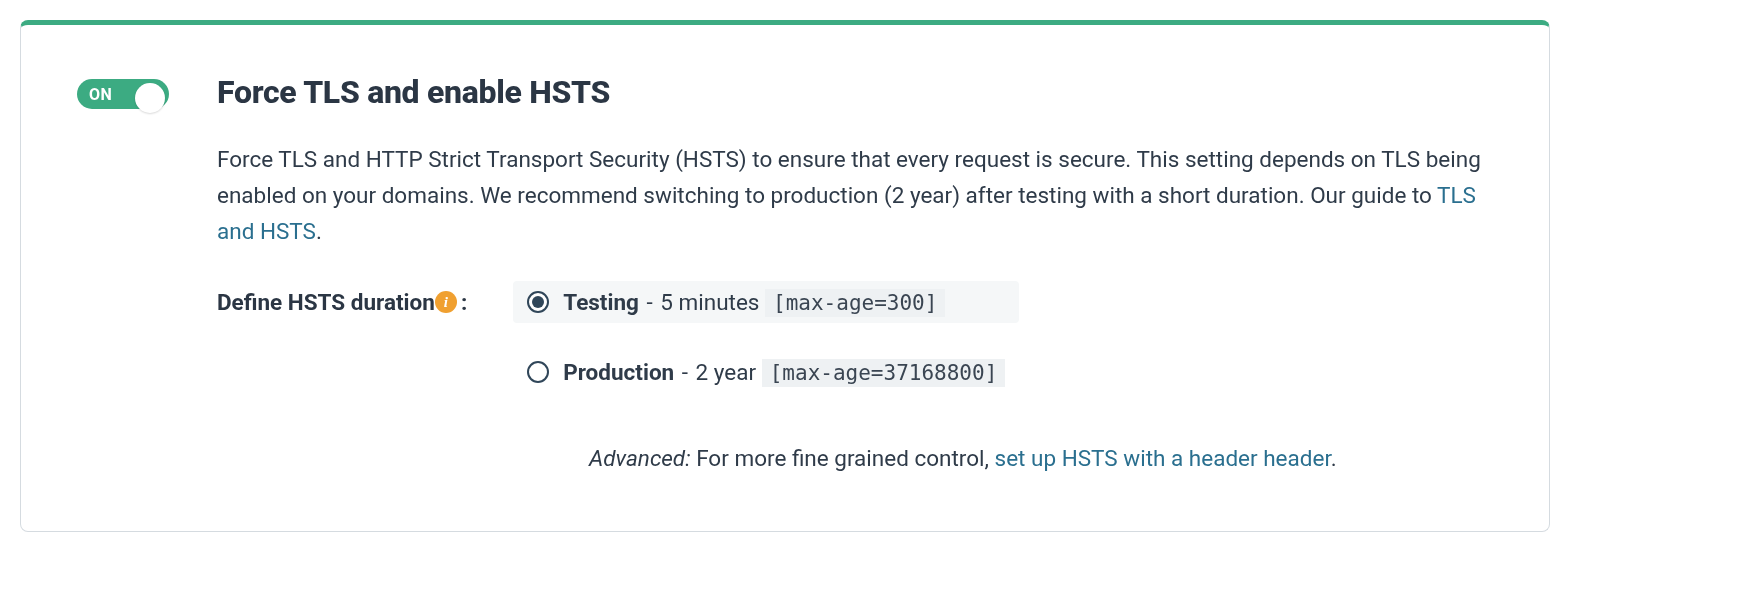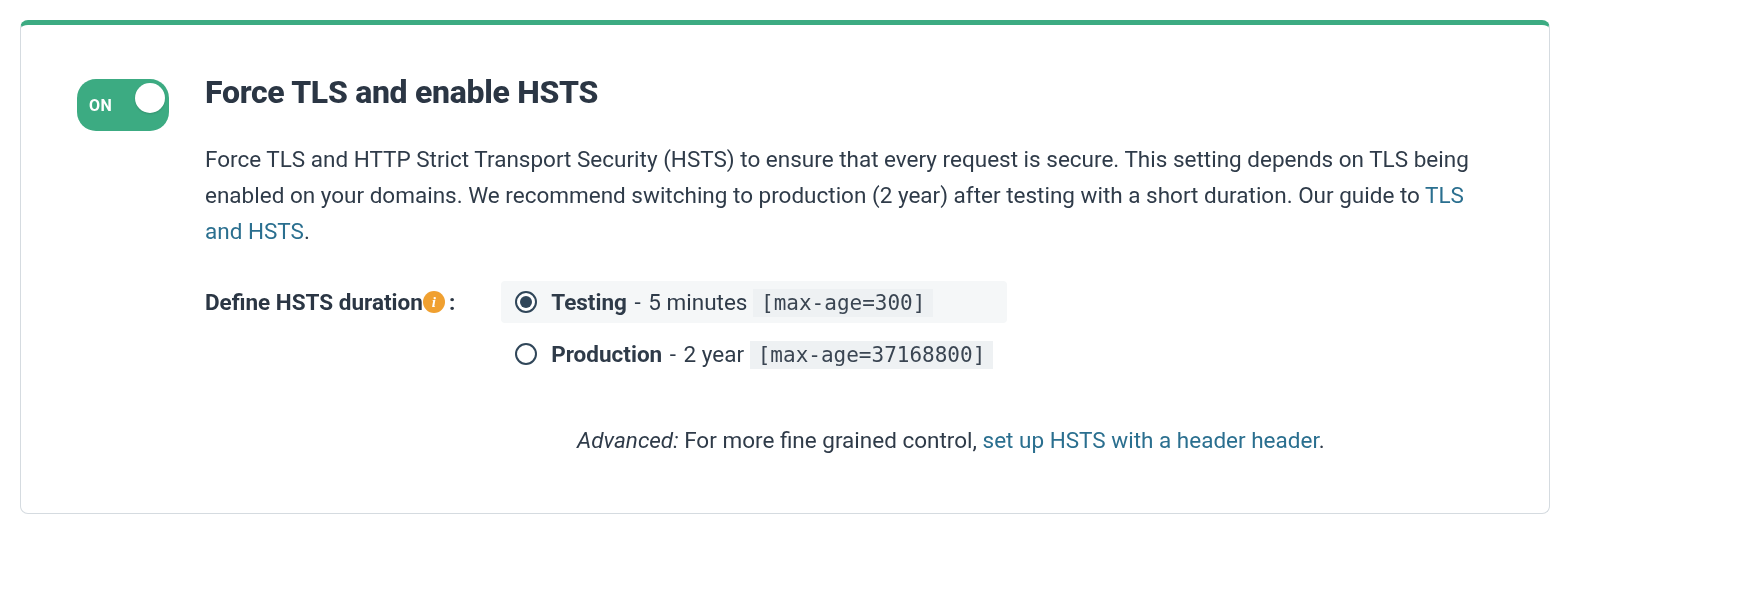--- a/index.html
+++ b/index.html
@@ -18,21 +18,21 @@
       padding: 48px 60px 60px 56px;
       display: flex;
       gap: 36px;
     }
     .toggle-col {
       flex: 0 0 auto;
       padding-top: 6px;
     }
     .toggle {
       width: 92px;
-      height: 52px;
+      height: 30px;
       border-radius: 19px;
       background: #3cab82;
       position: relative;
       display: flex;
       align-items: center;
       cursor: pointer;
     }
     .toggle-label {
       color: #ffffff;
       font-size: 16px;
@@ -45,20 +45,21 @@
       right: 4px;
       top: 4px;
       width: 30px;
       height: 30px;
       background: #ffffff;
       border-radius: 50%;
       box-shadow: 0 1px 2px rgba(0,0,0,0.15);
     }
     .content {
       flex: 1 1 auto;
+      margin-left: 12px;
     }
     h2.title {
       font-size: 32px;
       font-weight: 800;
       color: #2b3644;
       letter-spacing: -0.3px;
       margin-bottom: 30px;
     }
     p.desc {
       font-size: 22.5px;
@@ -106,21 +107,21 @@
       font-family: Georgia, serif;
       font-style: italic;
       font-weight: 700;
       font-size: 15px;
       line-height: 1;
       cursor: pointer;
     }
     .options {
       display: flex;
       flex-direction: column;
-      gap: 10px;
+      gap: 28px;
     }
     .option-row {
       display: flex;
       align-items: center;
       gap: 14px;
       font-size: 22.5px;
       color: #2f3b49;
       padding: 8px 14px;
       border-radius: 4px;
       cursor: pointer;

